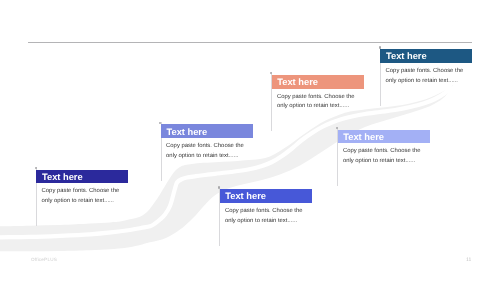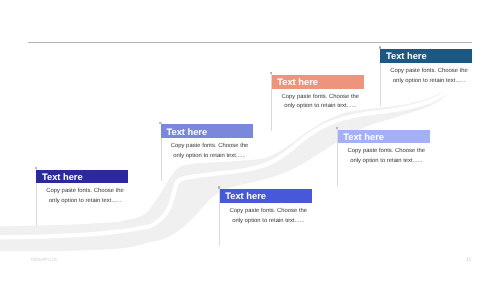--- a/index.html
+++ b/index.html
@@ -1,21 +1,21 @@
 <!DOCTYPE html>
 <html><head>
 <meta charset="utf-8">
 <style>
   html,body{margin:0;padding:0;background:#fff;}
   body{width:500px;height:281px;overflow:hidden;font-family:"Liberation Sans",sans-serif;
        -webkit-font-smoothing:antialiased;text-rendering:geometricPrecision;}
   #slide{position:relative;width:500px;height:281px;background:#fff;overflow:hidden;}
   #road{position:absolute;left:0;top:0;width:500px;height:281px;}
   .topline{position:absolute;left:27.5px;top:41.8px;width:444.7px;height:1px;background:#b4b4b6;}
-  .card{position:absolute;text-align:center;}
+  .card{position:absolute;}
   .card .stem{position:absolute;left:-0.2px;top:-2.6px;width:0.9px;background:#d9d9dc;}
   .card .dot{position:absolute;left:-1.8px;top:-2.9px;width:2.4px;height:2.4px;border-radius:50%;background:#a9a9ab;}
   .card .hdr{position:relative;height:13.9px;width:100%;}
   .card .hdr span{position:absolute;left:5.7px;top:2.2px;font-size:9.3px;font-weight:bold;color:#fff;}
   .card .body{position:relative;padding:4px 0 0 5.3px;}
   .card .body div{font-size:5.9px;color:#333333;line-height:9.8px;white-space:nowrap;}
   .footer{position:absolute;left:31px;top:257px;font-size:4.6px;color:#cfcfcf;letter-spacing:.2px;}
   .pageno{position:absolute;left:466px;top:257px;font-size:5px;color:#c0c0c0;}
 </style>
 </head>

